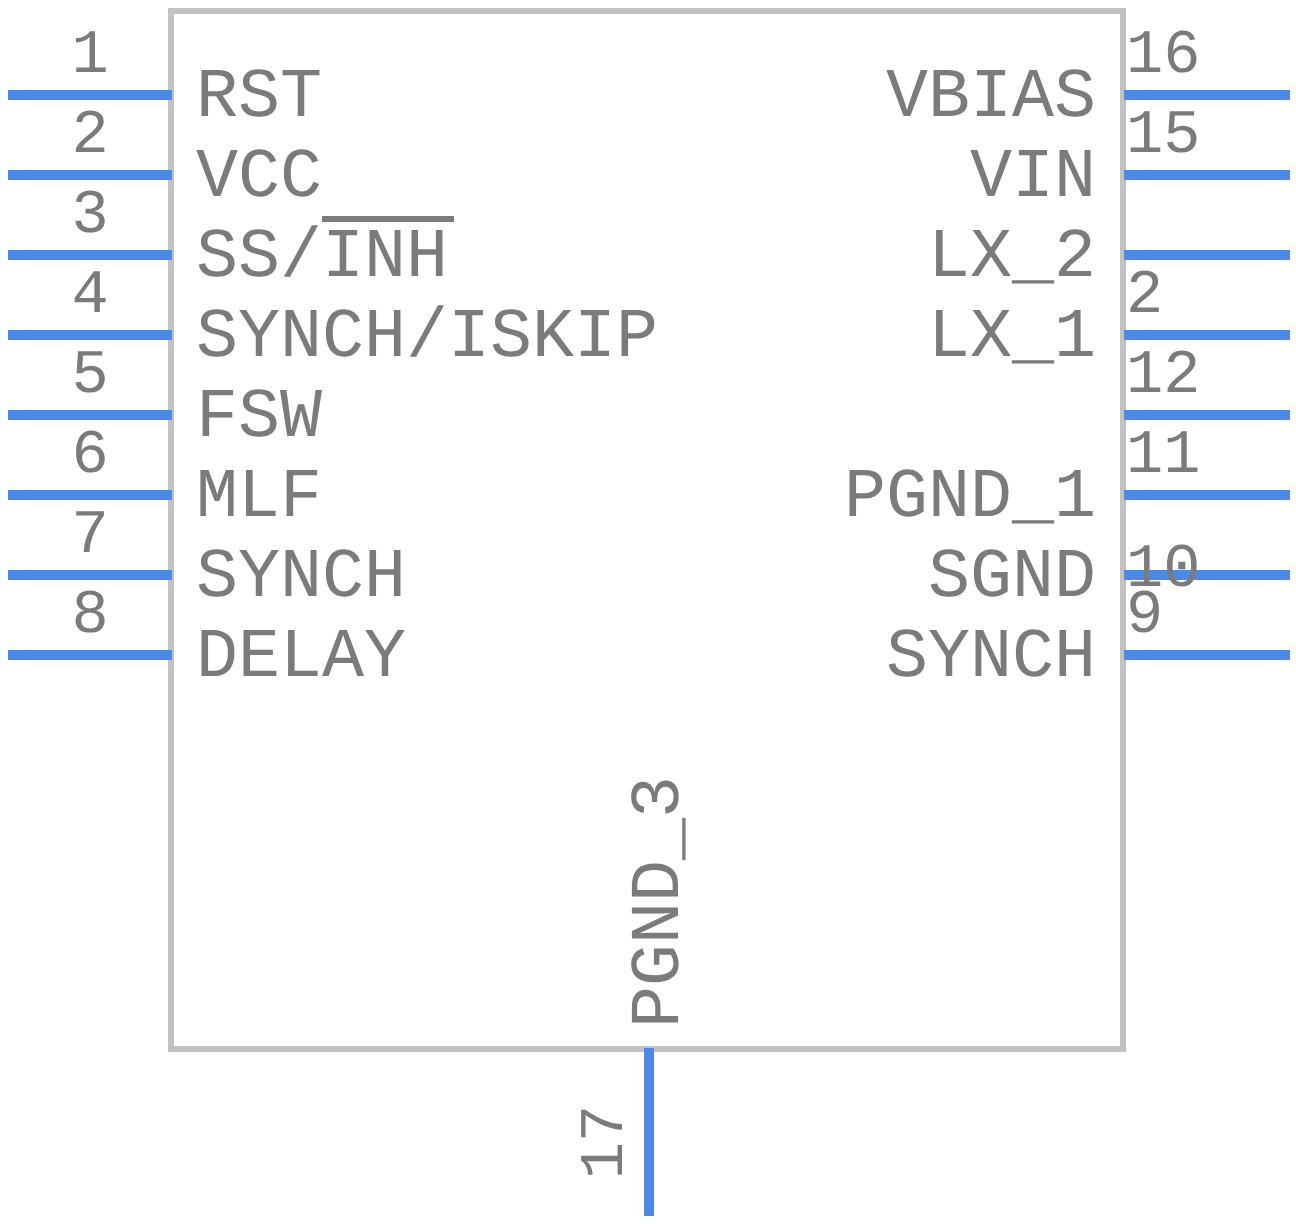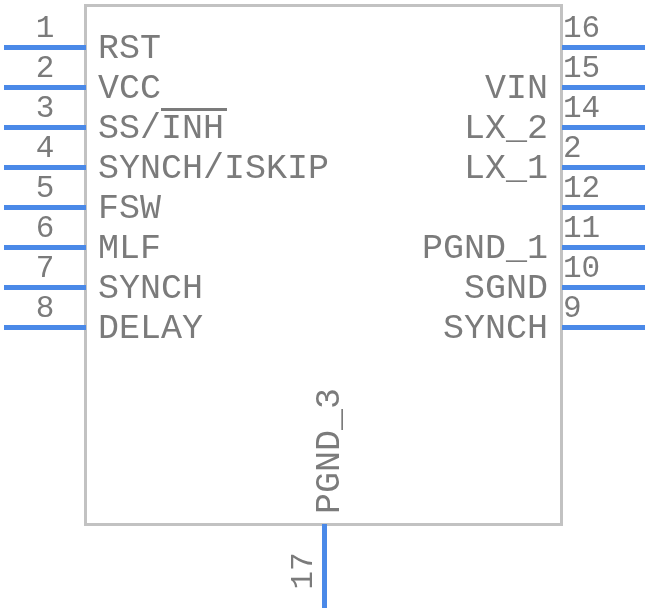--- a/index.html
+++ b/index.html
@@ -91,27 +91,27 @@
   <div class="wire wire-right" style="top:85px"></div>
   <div class="wire wire-right" style="top:125px"></div>
   <div class="wire wire-right" style="top:165px"></div>
   <div class="wire wire-right" style="top:205px"></div>
   <div class="wire wire-right" style="top:245px"></div>
   <div class="wire wire-right" style="top:285px"></div>
   <div class="wire wire-right" style="top:325px"></div>
 
   <div class="pin-num num-right" style="top:9px">16</div>
   <div class="pin-num num-right" style="top:49px">15</div>
-  <div class="pin-num num-right" style="top:89px">14</div>
   <div class="pin-num num-right" style="top:129px">2</div>
   <div class="pin-num num-right" style="top:169px">12</div>
   <div class="pin-num num-right" style="top:209px">11</div>
-  <div class="pin-num num-right" style="top:249px">10</div>
+  <div class="pin-num num-right" style="top:266px">10</div>
   <div class="pin-num num-right" style="top:289px">9</div>
 
+  <div class="pin-label label-right" style="top:29px">VBIAS</div>
   <div class="pin-label label-right" style="top:69px">VIN</div>
   <div class="pin-label label-right" style="top:109px">LX_2</div>
   <div class="pin-label label-right" style="top:149px">LX_1</div>
   <div class="pin-label label-right" style="top:229px">PGND_1</div>
   <div class="pin-label label-right" style="top:269px">SGND</div>
   <div class="pin-label label-right" style="top:309px">SYNCH</div>
 
   <div class="wire wire-bottom"></div>
   <div class="pin-num num-bottom">17</div>
   <div class="pin-label label-bottom">PGND_3</div>

